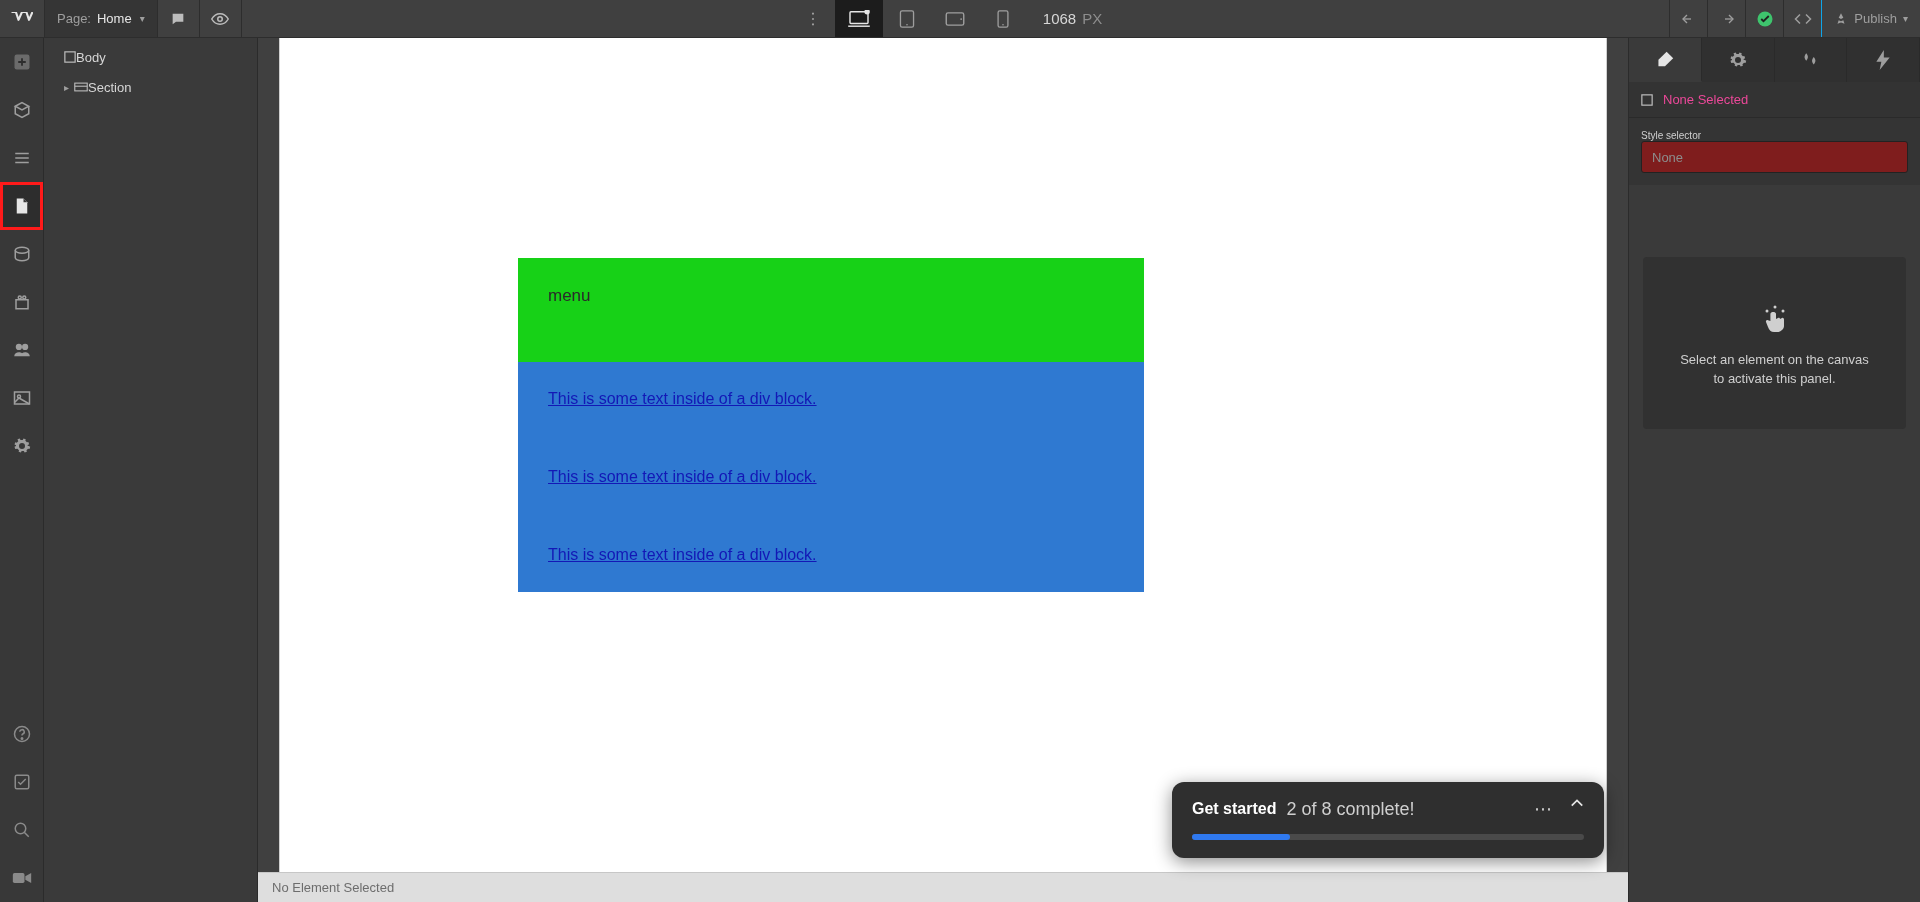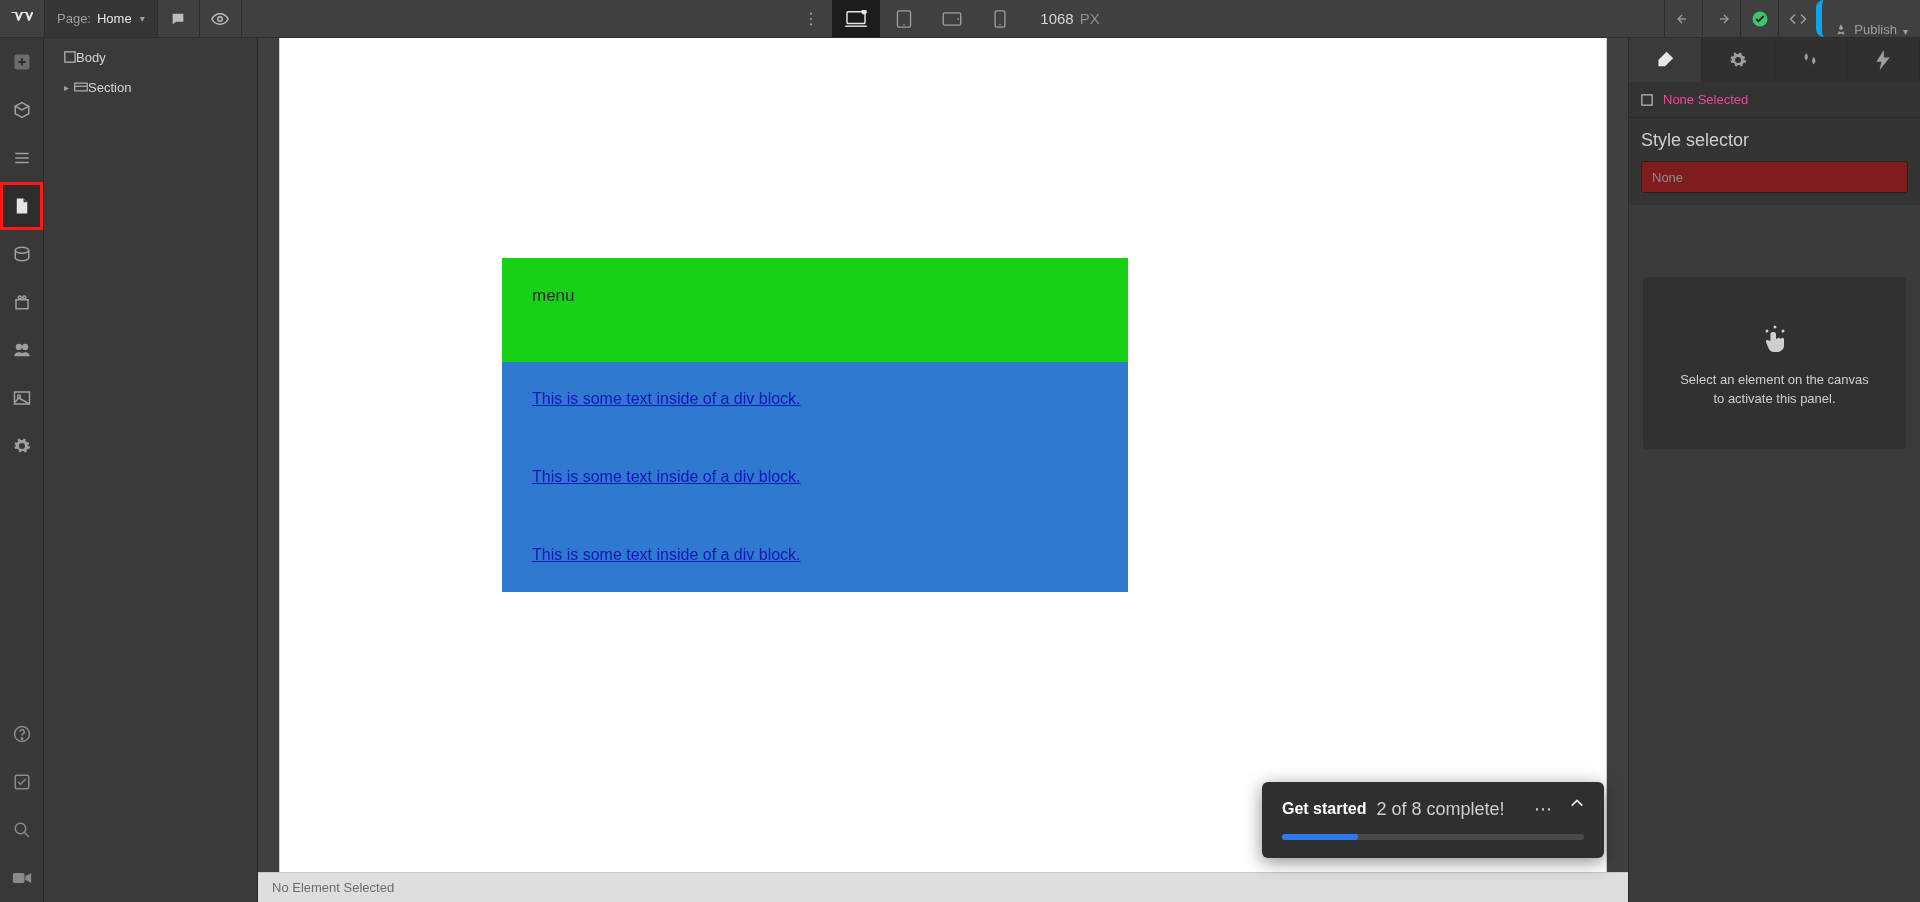--- a/index.html
+++ b/index.html
@@ -39,22 +39,22 @@
   .tb-spacer{flex:1;}
   .device-group{display:flex; align-items:stretch;}
   .device-btn{width:48px;display:flex;align-items:center;justify-content:center;color:#bdbdbd;cursor:pointer;}
   .device-btn.active{background:#1c1c1c;}
   .px-readout{display:flex;align-items:center;gap:6px;padding:0 16px;color:#d6d6d6;font-size:15px;}
   .px-readout .unit{color:#8d8d8d;}
   .right-group{display:flex;align-items:stretch;}
   .rt-btn{width:38px;display:flex;align-items:center;justify-content:center;color:#9e9e9e;cursor:pointer;border-left:1px solid #2d2d2d;}
   .status-ok{color:#3ec46d;}
   .publish-btn{
-    display:flex;align-items:flex-end;gap:6px;padding:0 12px;color:#9e9e9e;cursor:pointer;
-    border-left:6px solid #0ea5e9; font-size:13px;border-radius:8px;
+    display:flex;align-items:center;gap:6px;padding:0 12px;color:#9e9e9e;cursor:pointer;
+    border-left:1px solid #0ea5e9; font-size:13px;
   }
 
   
   .main{
     position:absolute; top:38px; bottom:0; left:0; right:0;
     display:flex;
   }
 
   
   .toolrail{
@@ -91,40 +91,40 @@
     position:absolute; inset:0 0 30px 0;
     display:flex; justify-content:center;
     overflow:hidden;
   }
   .artboard{
     width:1326px; background:#ffffff; height:100%;
     position:relative;
     outline:1px solid #d0d0d0;
   }
   .demo-section{
-    position:absolute; left:222px; top:220px; width:626px;
+    position:absolute; left:238px; top:220px; width:626px;
   }
   .demo-green{
     background:#17d117; padding:28px 30px 56px 30px; color:#2a2a2a; font-size:17px;
   }
   .demo-blue{
     background:#2f79d1; padding:28px 30px; display:flex;flex-direction:column;gap:60px;
   }
   .demo-blue a{color:#1318b6; text-decoration:underline; font-size:16px;}
   .statusbar{
     position:absolute; left:0; right:0; bottom:0; height:30px;
     background:#dedede; color:#6d6d6d; font-size:13px;
     display:flex;align-items:center;padding:0 14px;
     border-top:1px solid #c7c7c7;
   }
 
   
   .toast{
-    position:absolute; right:24px; bottom:44px; width:342px;
-    background:#2f2f2f; border-radius:6px; box-shadow:0 4px 18px rgba(0,0,0,.45);
+    position:absolute; right:24px; bottom:44px; width:432px;
+    background:#2f2f2f; border-radius:12px; box-shadow:0 4px 18px rgba(0,0,0,.45);
     padding:16px 20px 18px 20px;
   }
   .toast .row{display:flex;align-items:center;gap:10px;}
   .toast .title{color:#fff;font-weight:bold;font-size:16px;}
   .toast .sub{color:#cfcfcf;font-size:18px;}
   .toast .row-right{margin-left:auto;display:flex;gap:18px;color:#cfcfcf;}
   .toast .bar{height:6px;background:#4a4a4a;border-radius:3px;margin-top:14px;position:relative;}
   .toast .bar .fill{position:absolute;left:0;top:0;bottom:0;width:25%;background:#2f79f0;border-radius:3px;}
 
   
@@ -137,21 +137,21 @@
   }
   .stab{flex:1;display:flex;align-items:center;justify-content:center;color:#9e9e9e;cursor:pointer;border-right:1px solid #2a2a2a;}
   .stab.active{background:#3a3a3a;color:#e6e6e6;border-bottom:2px solid transparent;}
   .sel-row{
     height:36px;display:flex;align-items:center;gap:10px;padding:0 12px;
     background:#333; font-size:13px;color:#ec4899;border-bottom:1px solid #2a2a2a;
   }
   .sel-block{
     padding:12px; background:#343434;
   }
-  .sel-block .lbl{font-size:18px;color:#cfcfcf;margin-bottom:10px;display:block;}
+  .sel-block .lbl{font-size:10px;color:#cfcfcf;margin-bottom:0;display:block;}
   .sel-input{
     height:32px;background:#7f1d1d;border:1px solid #222;border-radius:3px;
     color:#8d8d8d; padding:0 10px; font-size:13px; width:100%;
   }
   .hint-card{
     margin:72px 14px 0 14px; background:#313131; border-radius:4px;
     padding:46px 22px 40px 22px; text-align:center;color:#cfcfcf;font-size:13px;line-height:1.45;
     display:flex;flex-direction:column;align-items:center;gap:18px;
   }
 

